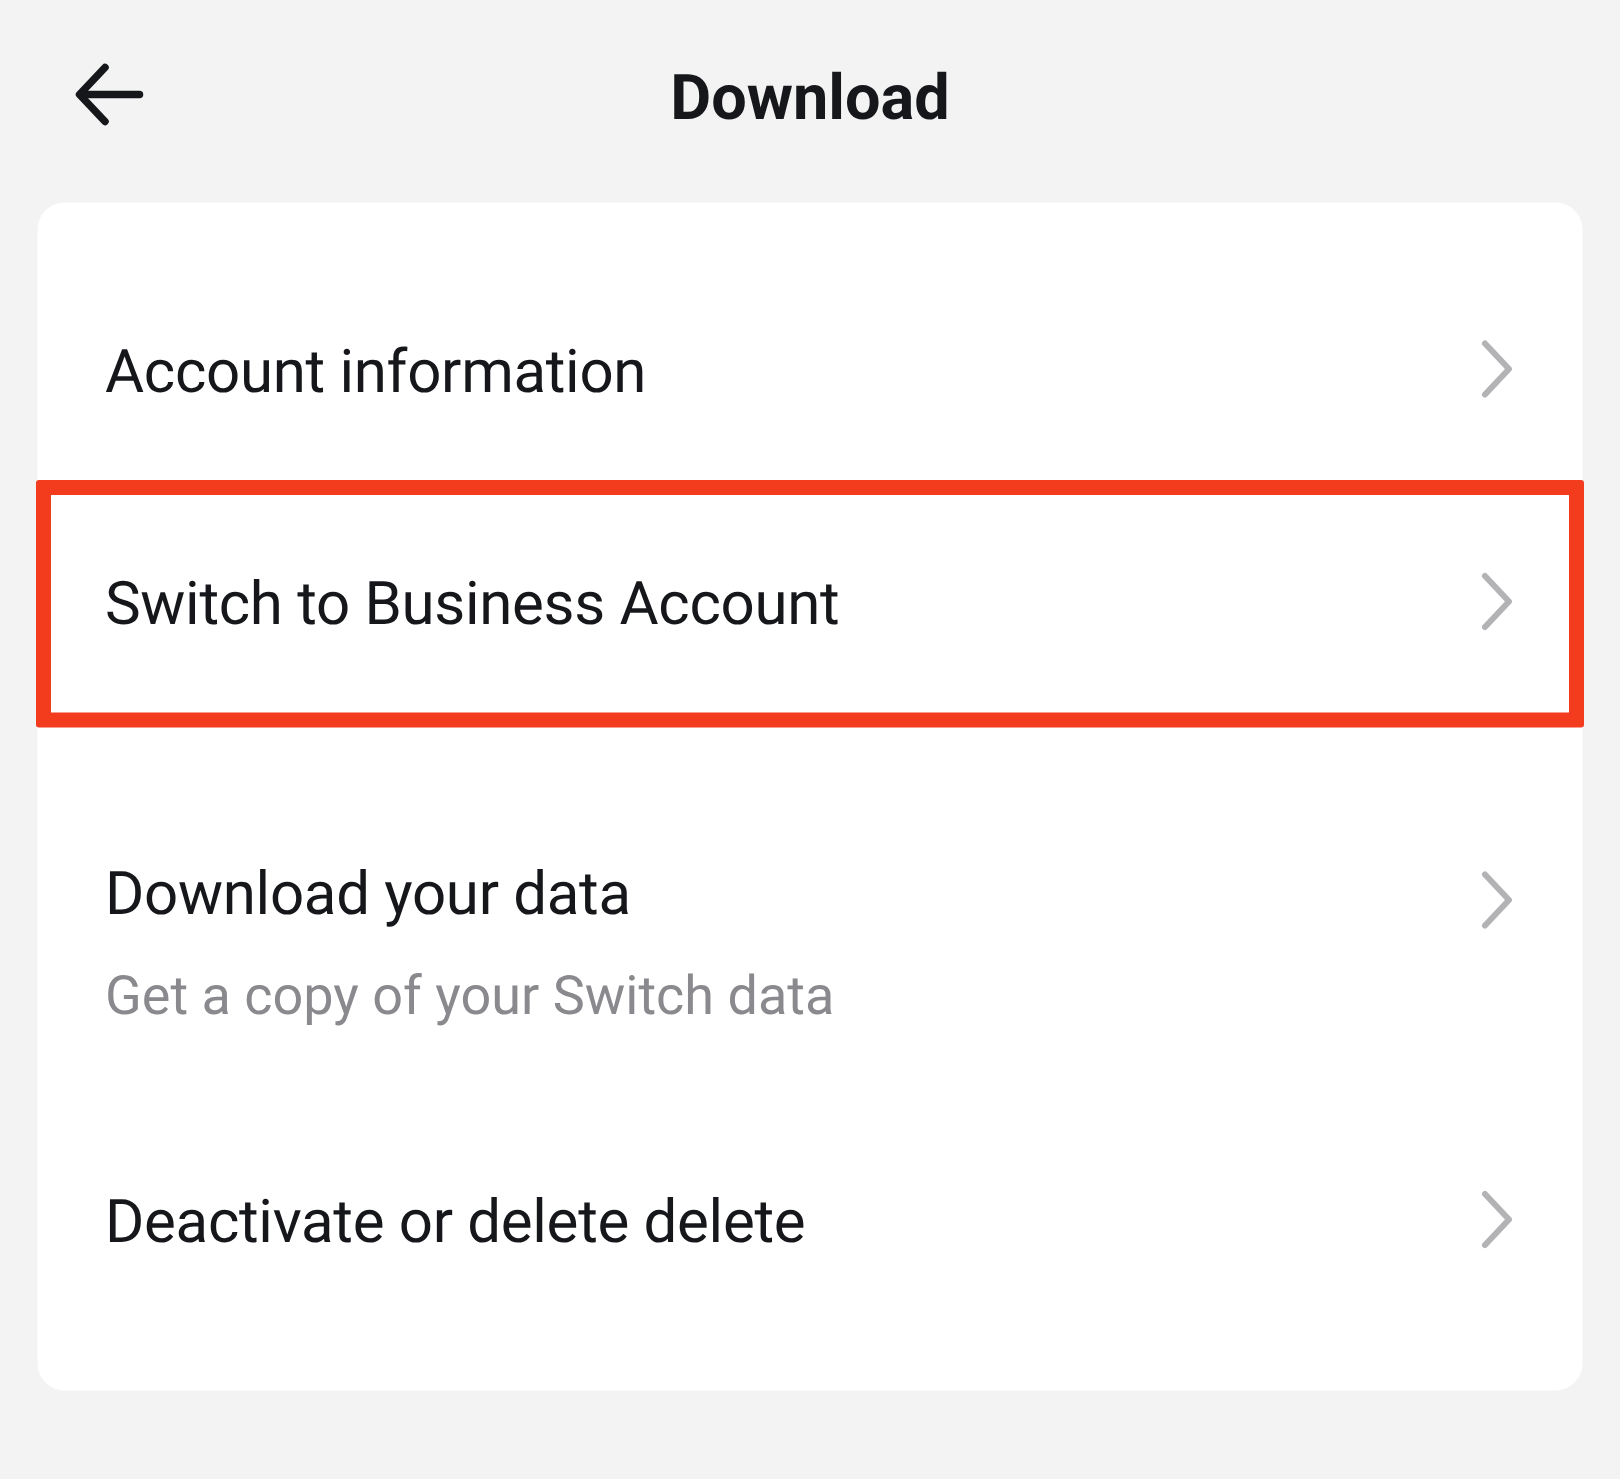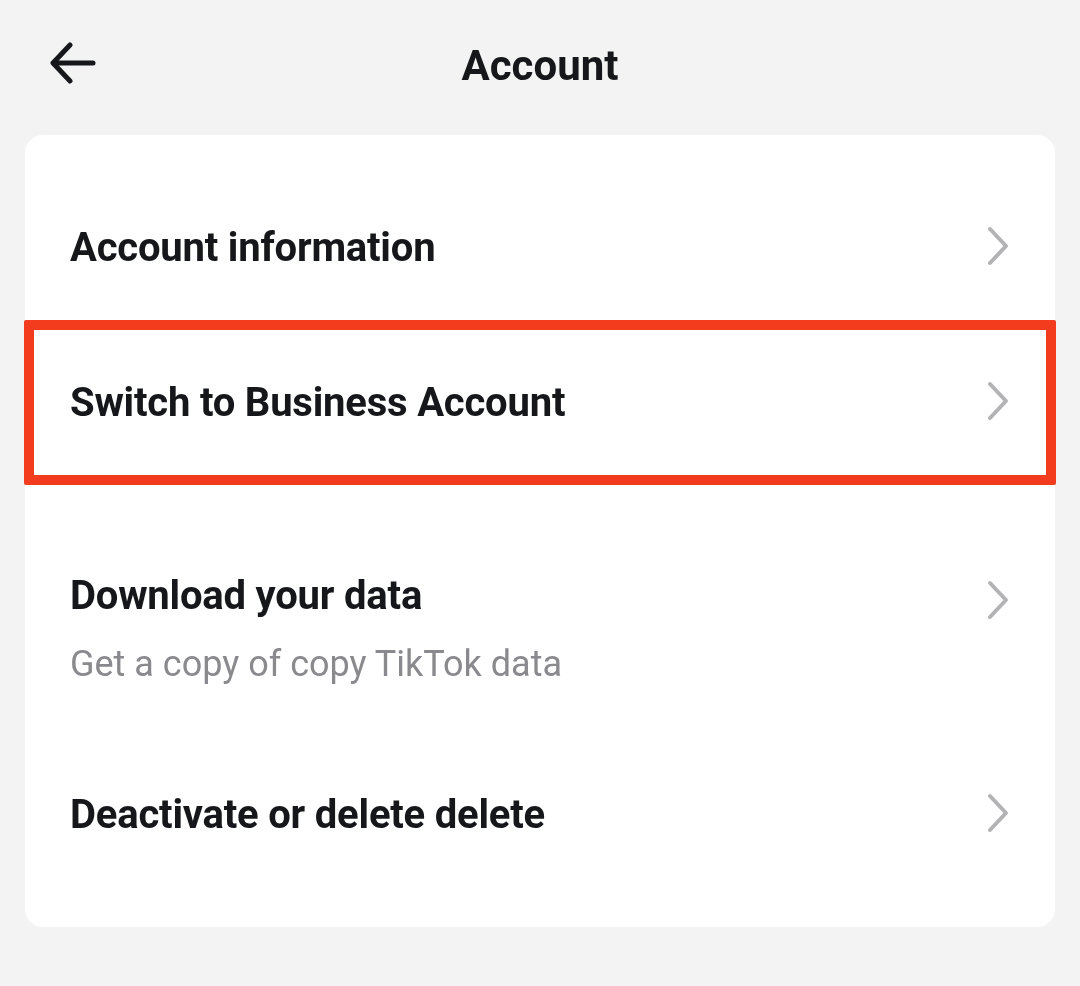--- a/index.html
+++ b/index.html
@@ -62,21 +62,21 @@
       align-items: flex-start;
       padding-top: 50px;
       margin-top: 37px;
     }
     .item-text-wrap {
       display: flex;
       flex-direction: column;
     }
     .item-label {
       font-size: 40px;
-      font-weight: 700;
+      font-weight: 400;
       color: #15171a;
       letter-spacing: -0.2px;
     }
     .item-subtitle {
       font-size: 36px;
       font-weight: 400;
       color: #8a8a8e;
       margin-top: 24px;
     }
     .chevron-icon {
@@ -102,21 +102,21 @@
 
 <div class="header">
   <div class="back-button">
     <span>
       <svg viewBox="0 0 46 46" fill="none" stroke="#15171a" stroke-width="5" stroke-linecap="round" stroke-linejoin="round">
         <line x1="43" y1="23" x2="4" y2="23"></line>
         <polyline points="20,5 3,23 20,41"></polyline>
       </svg>
     </span>
   </div>
-  <h1 class="page-title">Account</h1>
+  <h1 class="page-title">Download</h1>
 </div>
 
 <div class="settings-card">
 
   <div class="list-item">
     <div class="item-text-wrap">
       <span class="item-label">Account information</span>
     </div>
     <span class="chevron-icon">
       <svg viewBox="0 0 24 40" fill="none" stroke="#b3b3b6" stroke-width="4" stroke-linecap="round" stroke-linejoin="round">
@@ -135,21 +135,21 @@
         <svg viewBox="0 0 24 40" fill="none" stroke="#b3b3b6" stroke-width="4" stroke-linecap="round" stroke-linejoin="round">
           <polyline points="4,3 20,20 4,37"></polyline>
         </svg>
       </span>
     </div>
   </div>
 
   <div class="list-item with-subtitle">
     <div class="item-text-wrap">
       <span class="item-label">Download your data</span>
-      <span class="item-subtitle">Get a copy of copy TikTok data</span>
+      <span class="item-subtitle">Get a copy of your Switch data</span>
     </div>
     <span class="chevron-icon" style="margin-top: 8px;">
       <svg viewBox="0 0 24 40" fill="none" stroke="#b3b3b6" stroke-width="4" stroke-linecap="round" stroke-linejoin="round">
         <polyline points="4,3 20,20 4,37"></polyline>
       </svg>
     </span>
   </div>
 
   <div class="list-item">
     <div class="item-text-wrap">

